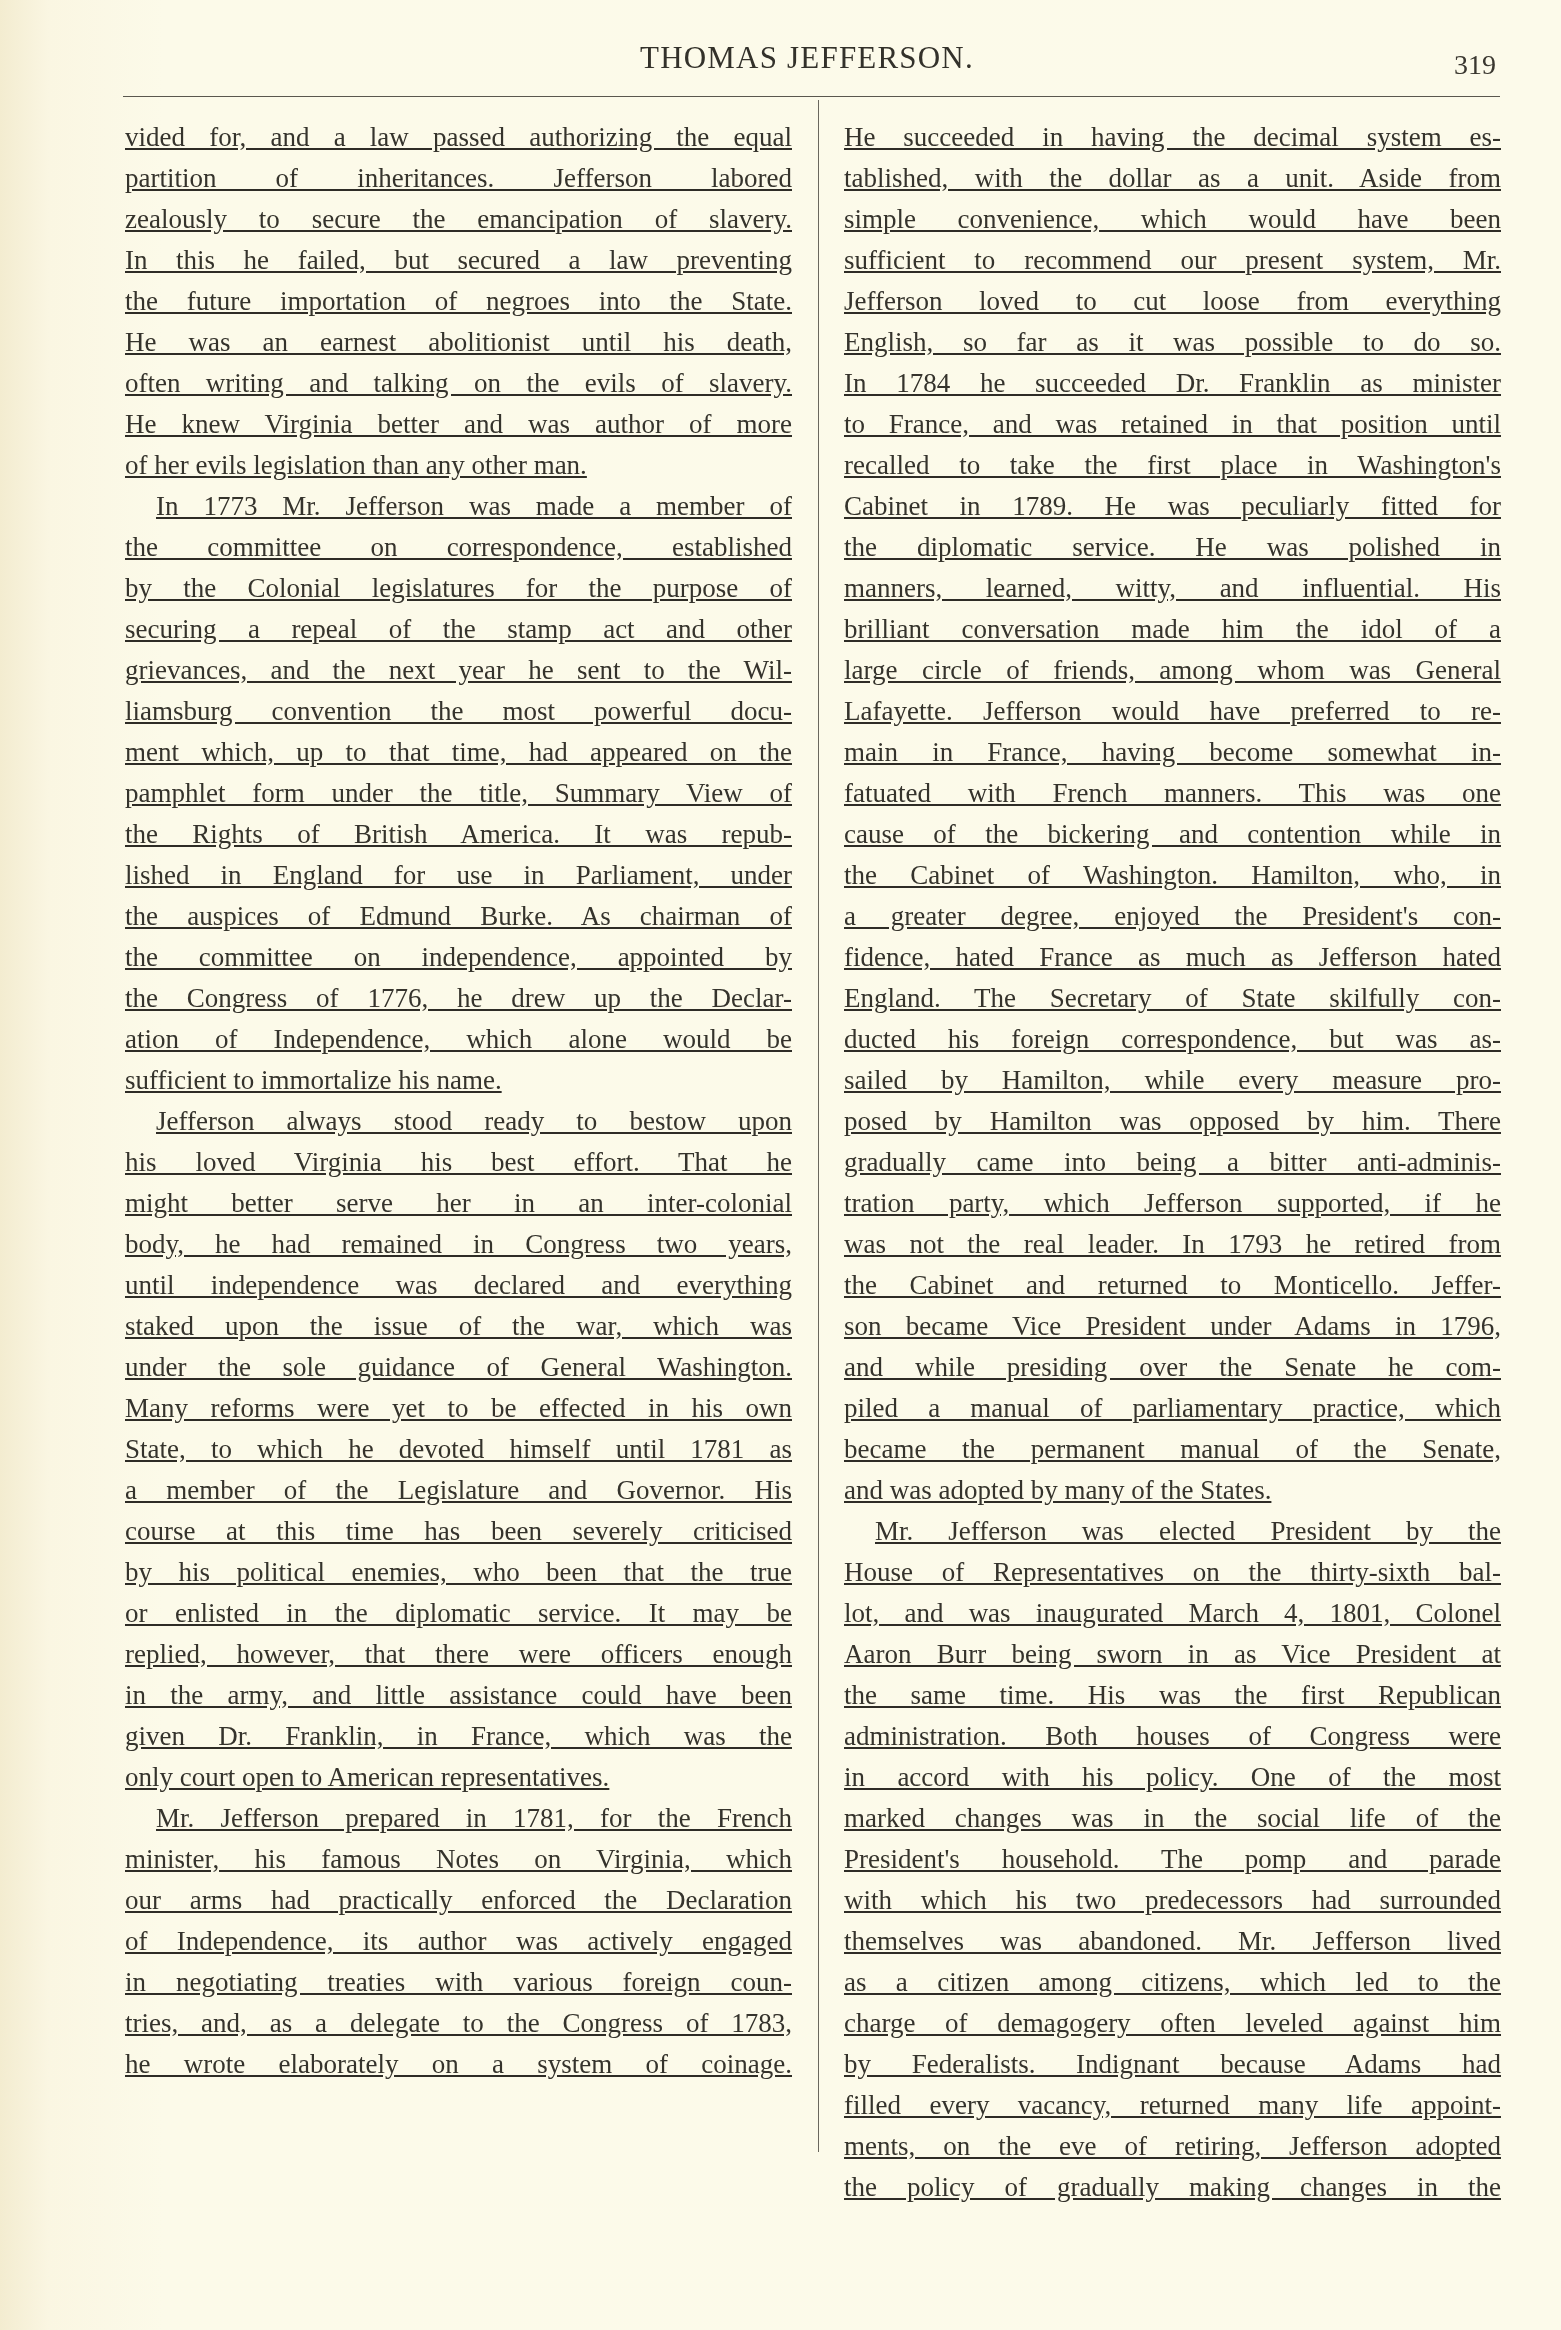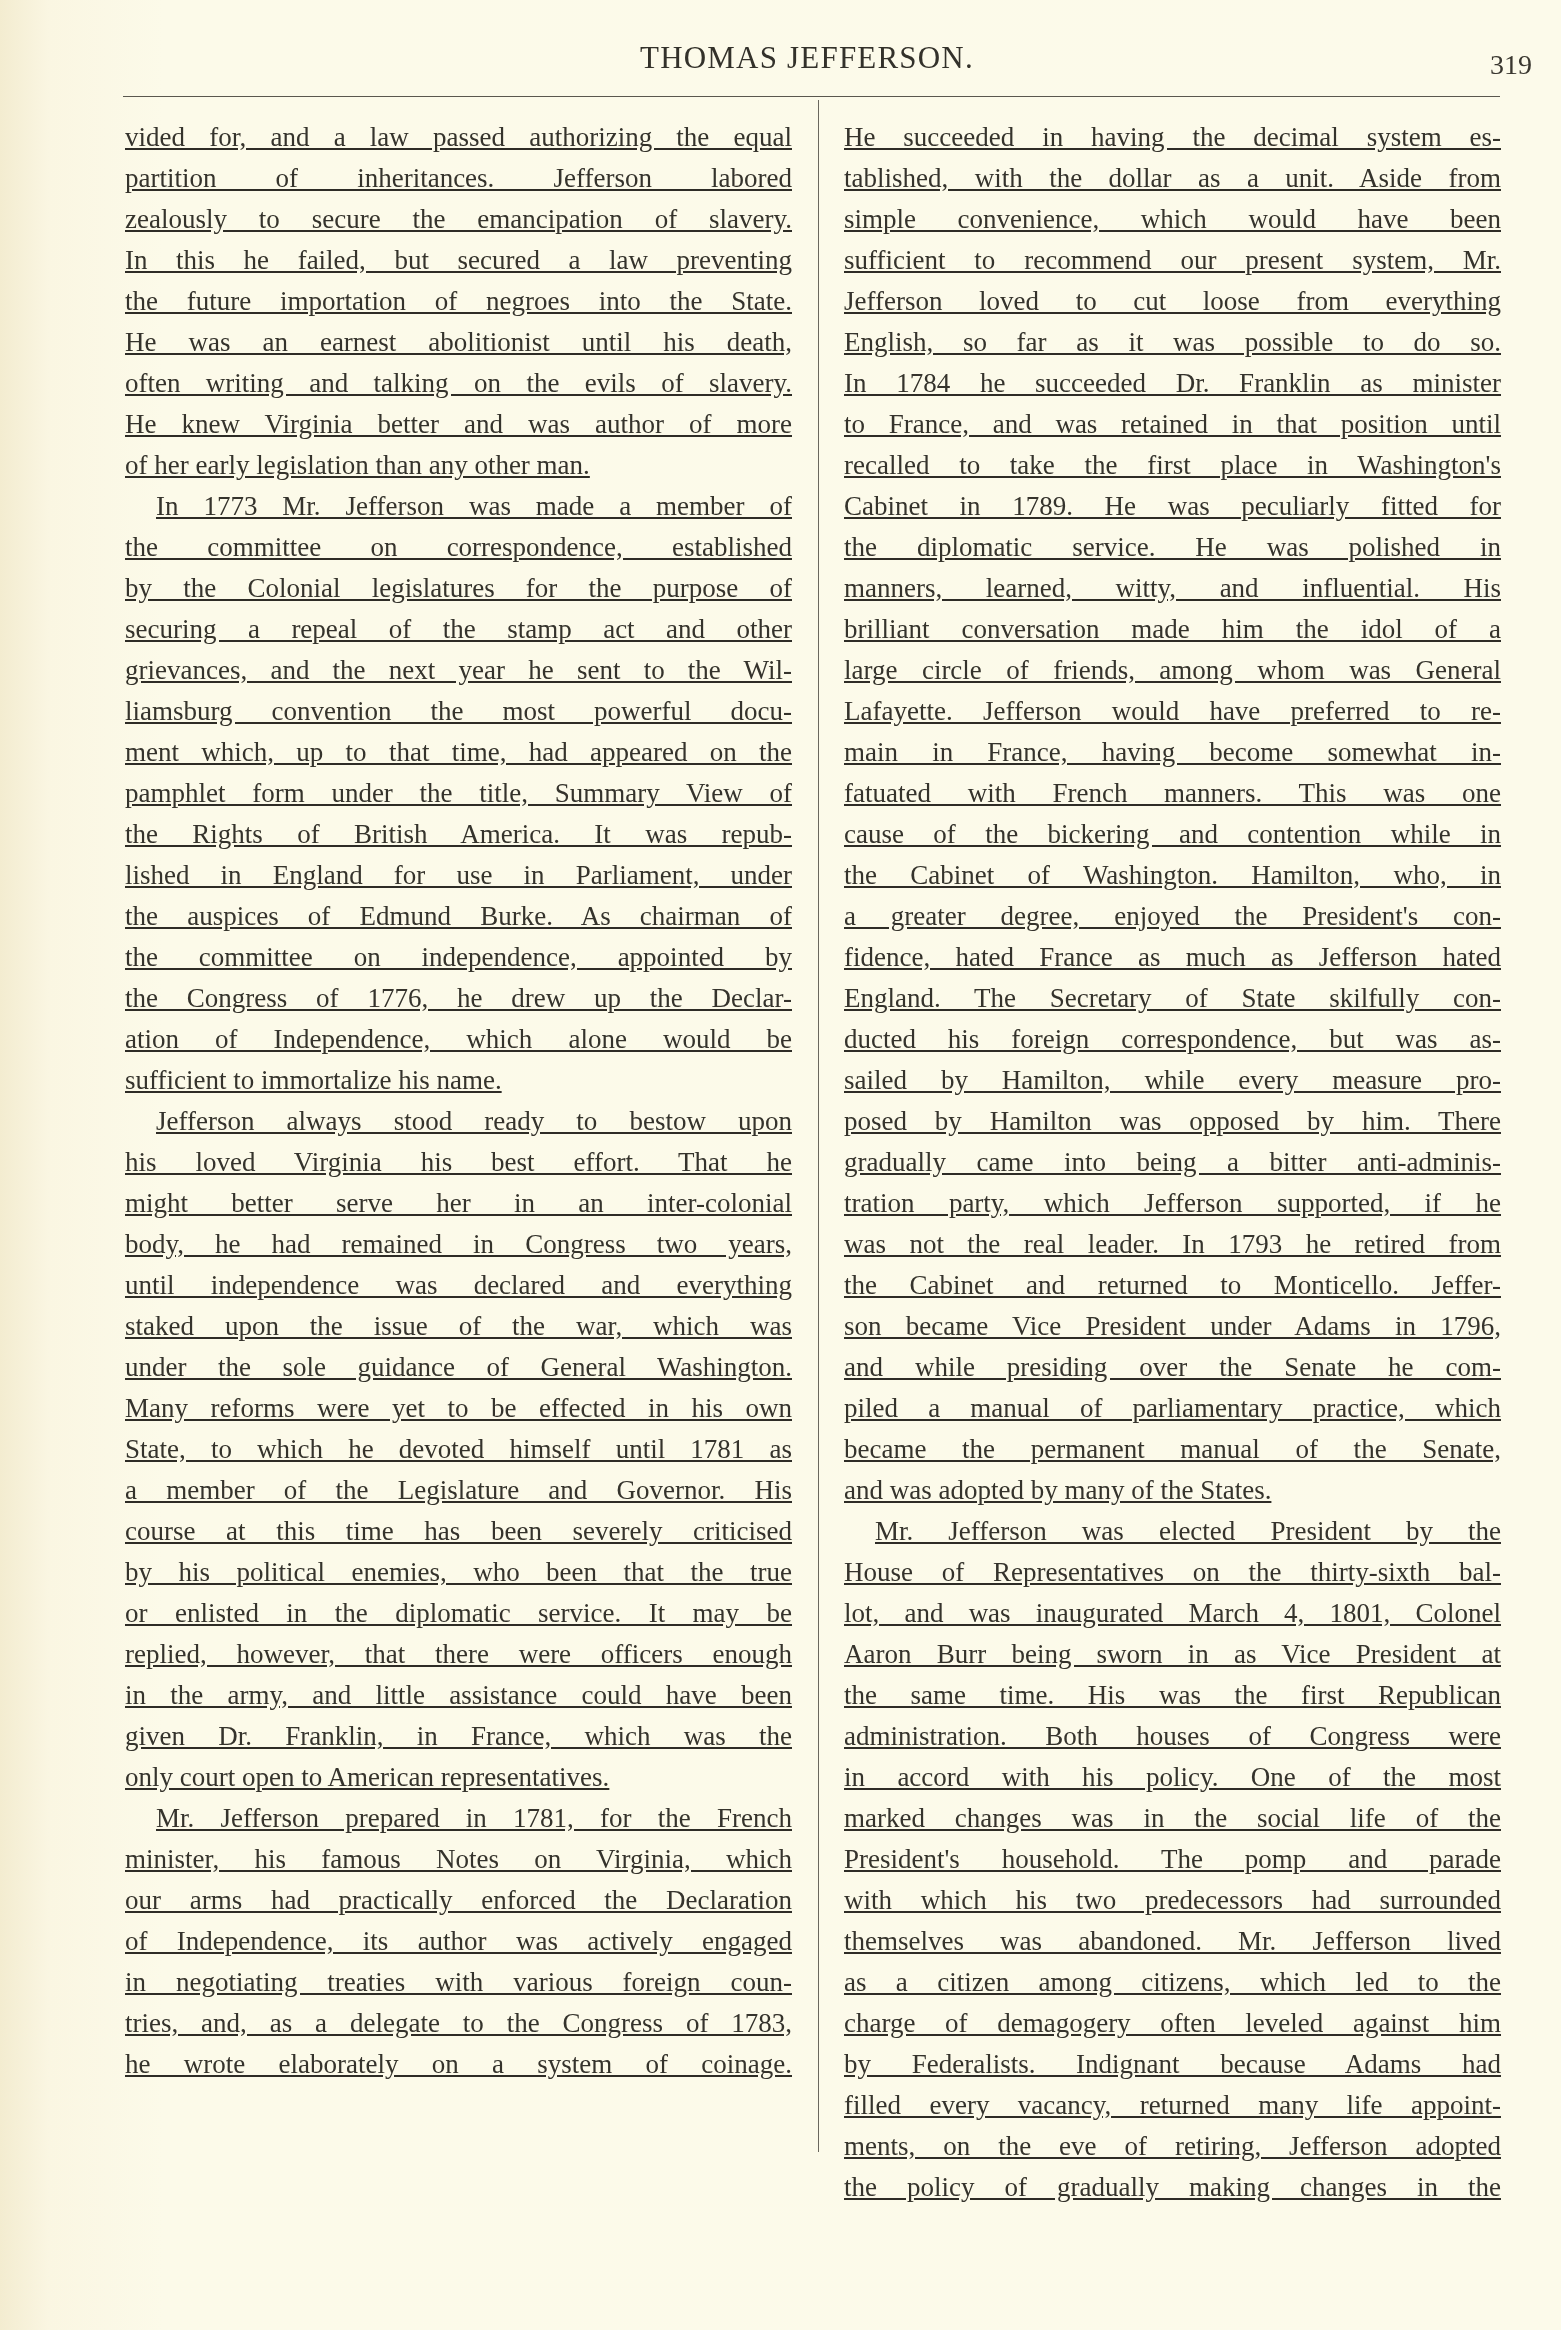--- a/index.html
+++ b/index.html
@@ -12,21 +12,21 @@
   }
   .running-head {
     position: absolute; top: 33px; left: 0; width: 1562px; height: 49px;
   }
   .page-title {
     position: absolute; left: 640px; top: 0px;
     font-size: 31px; letter-spacing: 1.2px; line-height: 49px; color: #33312a;
   }
   .page-number {
     position: absolute; left: 1454px; top: 6.6px;
-    font-size: 28px; line-height: 49px; color: #3a3730; margin-left: 36px;
+    font-size: 28px; line-height: 49px; color: #3a3730;
   }
   .head-rule {
     position: absolute; left: 123px; top: 96px; width: 1377px; height: 0;
     border-top: 1.6px solid #5a574e;
   }
   .col-divider {
     position: absolute; left: 818px; top: 100px; width: 0; height: 2052px;
     border-left: 1.6px solid #6a675e;
   }
   .column { position: absolute; top: 117px; text-decoration: underline; }
@@ -53,21 +53,21 @@
 
 <div class="column col-left" id="col-left">
     <span class="line">vided for, and a law passed authorizing the equal</span>
     <span class="line">partition of inheritances. Jefferson labored</span>
     <span class="line">zealously to secure the emancipation of slavery.</span>
     <span class="line">In this he failed, but secured a law preventing</span>
     <span class="line">the future importation of negroes into the State.</span>
     <span class="line">He was an earnest abolitionist until his death,</span>
     <span class="line">often writing and talking on the evils of slavery.</span>
     <span class="line">He knew Virginia better and was author of more</span>
-    <span class="line last">of her early legislation than any other man.</span>
+    <span class="line last">of her evils legislation than any other man.</span>
     <span class="line indent">In 1773 Mr. Jefferson was made a member of</span>
     <span class="line">the committee on correspondence, established</span>
     <span class="line">by the Colonial legislatures for the purpose of</span>
     <span class="line">securing a repeal of the stamp act and other</span>
     <span class="line">grievances, and the next year he sent to the Wil-</span>
     <span class="line">liamsburg convention the most powerful docu-</span>
     <span class="line">ment which, up to that time, had appeared on the</span>
     <span class="line">pamphlet form under the title, Summary View of</span>
     <span class="line">the Rights of British America. It was repub-</span>
     <span class="line">lished in England for use in Parliament, under</span>

